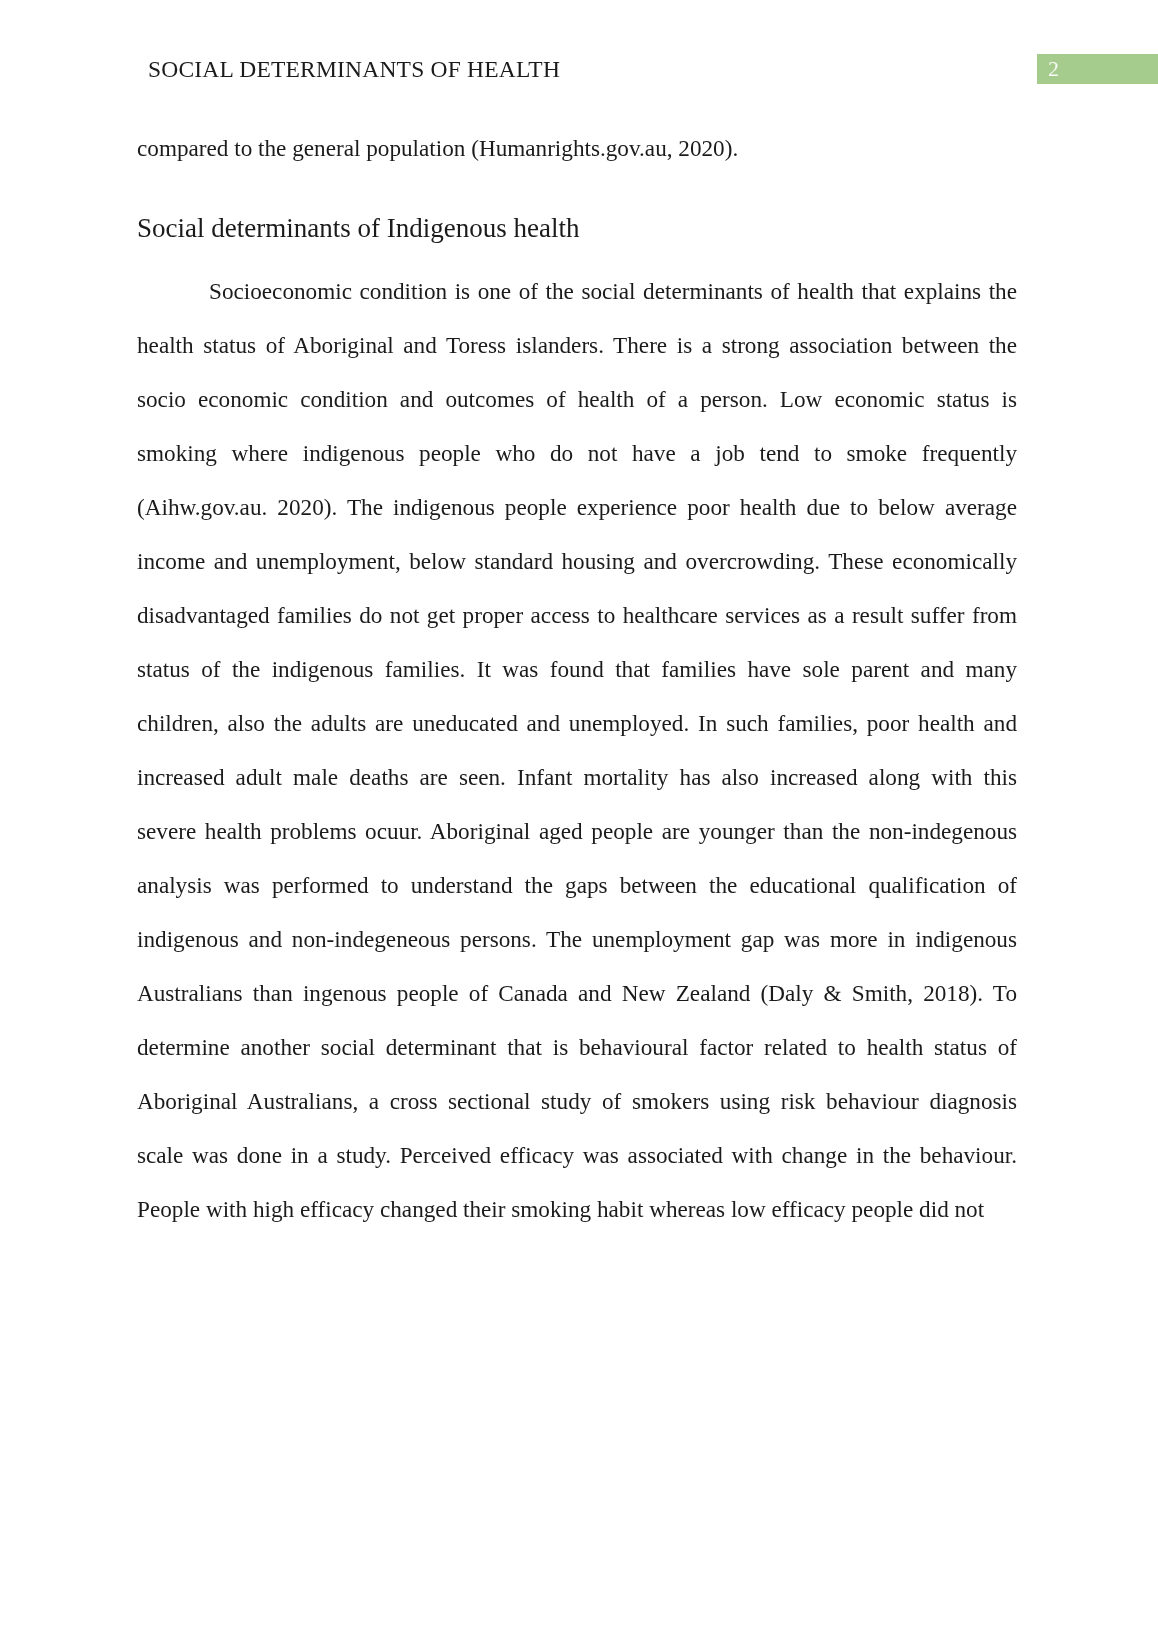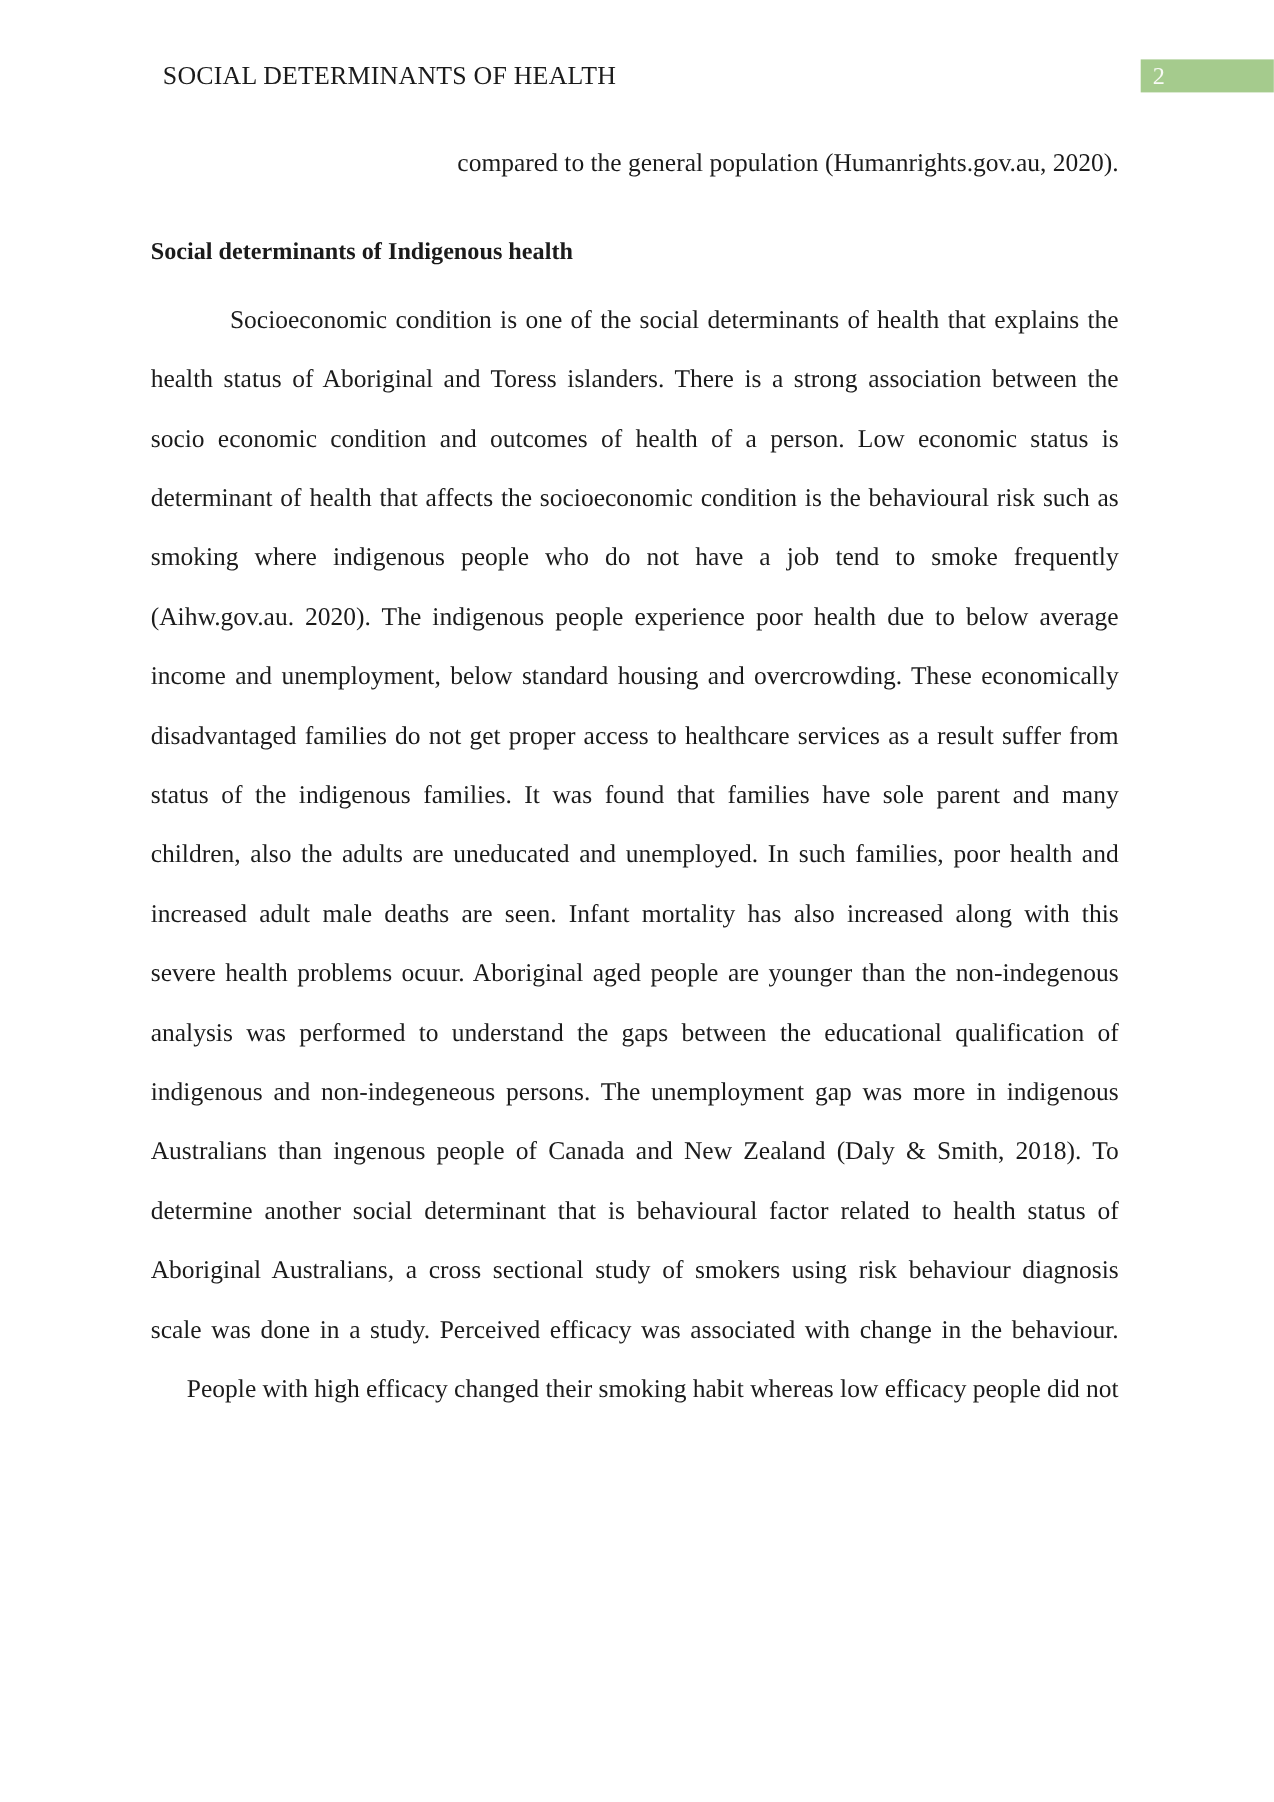--- a/index.html
+++ b/index.html
@@ -48,30 +48,30 @@
     line-height: 54px;
   }
   .line {
     height: 54px;
   }
   .line.fill {
     text-align: justify;
     text-align-last: justify;
   }
   .line.last {
-    text-align: right;
+    text-align: left;
   }
   .line.indent {
     text-indent: 72px;
   }
   .heading {
     height: 54px;
     line-height: 54px;
-    font-size: 22px;
-    font-weight: bold;
+    font-size: 27px;
+    font-weight: normal;
     margin-top: 26px;
     margin-bottom: 9px;
     white-space: nowrap;
   }
 </style>
 </head>
 <body>
 
 <div class="page" style="background: rgb(255, 255, 255); color: rgb(27, 27, 27);">
 
@@ -80,21 +80,20 @@
   <div class="page-number-box" style="background: rgb(165, 203, 141); color: rgb(248, 250, 245);">
     <span>2</span>
   </div>
 
   <main class="body-text" id="doc-body">
       <div class="line last">compared to the general population (Humanrights.gov.au, 2020).</div>
       <div class="heading">Social determinants of Indigenous health</div>
       <div class="line fill indent">Socioeconomic condition is one of the social determinants of health that explains the</div>
       <div class="line fill">health status of Aboriginal and Toress islanders. There is a strong association between the</div>
       <div class="line fill">socio economic condition and outcomes of health of a person. Low economic status is</div>
-      <div class="line fill">determinant of health that affects the socioeconomic condition is the behavioural risk such as</div>
       <div class="line fill">smoking where indigenous people who do not have a job tend to smoke frequently</div>
       <div class="line fill">(Aihw.gov.au. 2020). The indigenous people experience poor health due to below average</div>
       <div class="line fill">income and unemployment, below standard housing and overcrowding. These economically</div>
       <div class="line fill">disadvantaged families do not get proper access to healthcare services as a result suffer from</div>
       <div class="line fill">status of the indigenous families. It was found that families have sole parent and many</div>
       <div class="line fill">children, also the adults are uneducated and unemployed. In such families, poor health and</div>
       <div class="line fill">increased adult male deaths are seen. Infant mortality has also increased along with this</div>
       <div class="line fill">severe health problems ocuur. Aboriginal aged people are younger than the non-indegenous</div>
       <div class="line fill">analysis was performed to understand the gaps between the educational qualification of</div>
       <div class="line fill">indigenous and non-indegeneous persons. The unemployment gap was more in indigenous</div>

